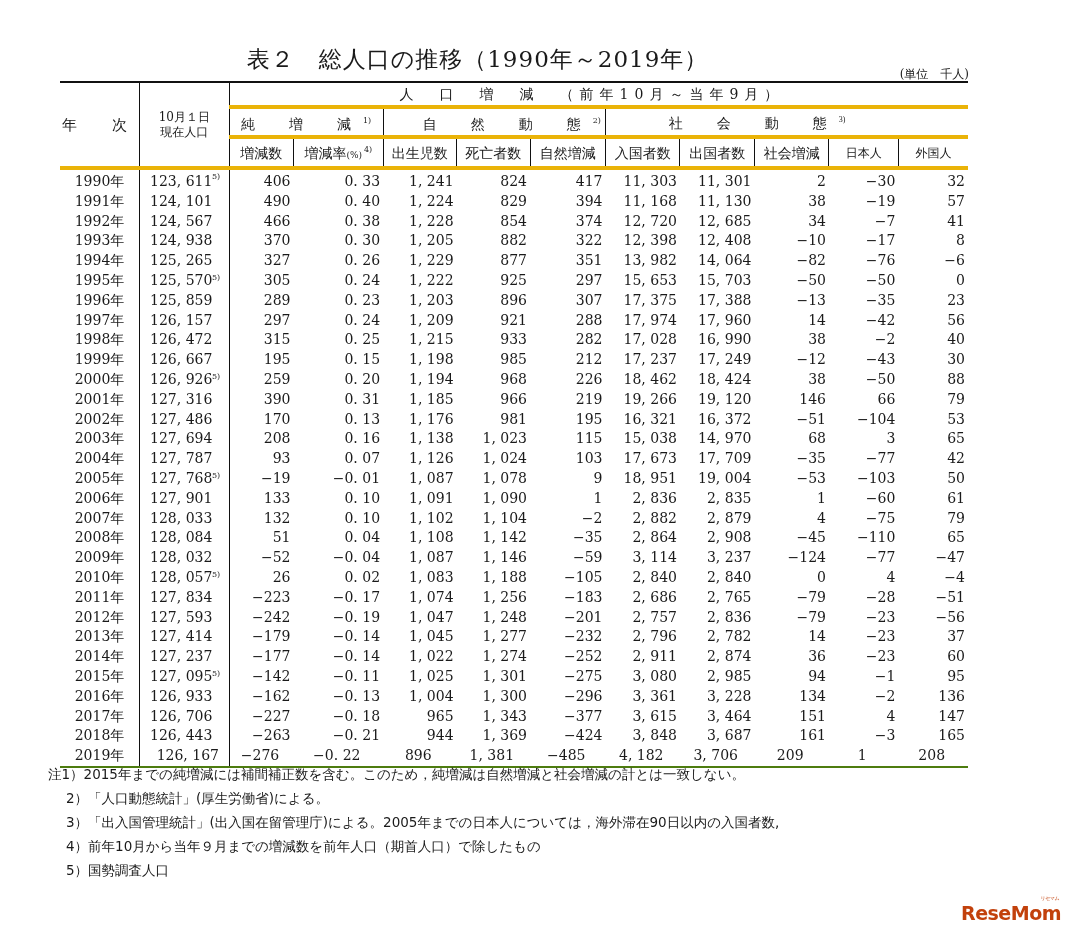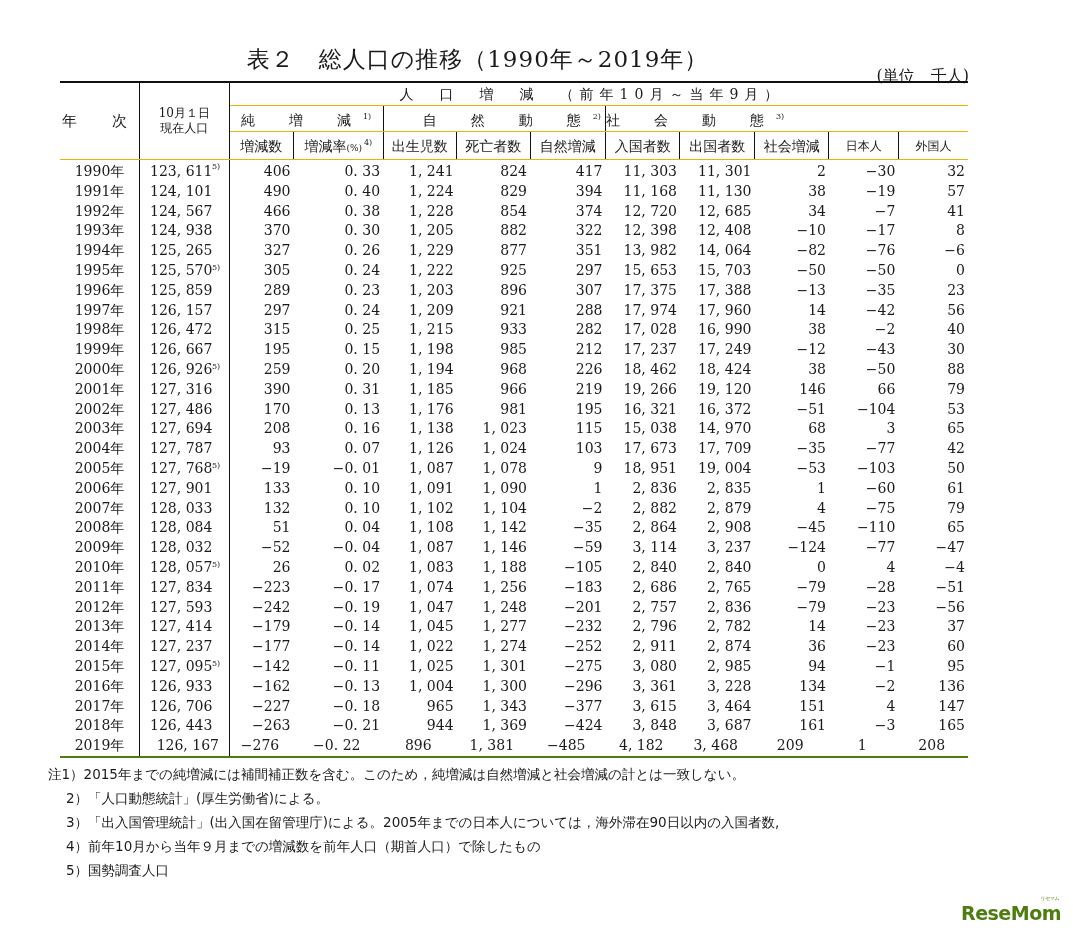--- a/index.html
+++ b/index.html
@@ -6,21 +6,21 @@
   body {
     width: 1073px; height: 941px; position: relative; overflow: hidden;
     font-family: "DejaVu Serif", "Liberation Serif", serif;
     color: #1a1a1a;
   }
   .title {
     position: absolute; left: 0; top: 44px; width: 955px; text-align: center;
     font-size: 23px; letter-spacing: 1px;
   }
   .unit {
-    position: absolute; right: 104px; top: 66px; font-size: 16px;
+    position: absolute; right: 104px; top: 66px; font-size: 12px;
   }
   table.pop {
     position: absolute; left: 60px; top: 81px;
     border-collapse: collapse; table-layout: fixed;
     width: 908px;
     font-size: 14px;
   }
   table.pop col.c-year { width: 79px; }
   table.pop col.c-pop  { width: 89px; }
   table.pop col.c-n1   { width: 64px; }
@@ -29,21 +29,21 @@
   table.pop col.c-n4   { width: 73px; }
   table.pop col.c-n5   { width: 75px; }
   table.pop col.c-n6   { width: 74px; }
   table.pop col.c-n7   { width: 74px; }
   table.pop col.c-n8   { width: 74px; }
   table.pop col.c-n9   { width: 69px; }
   table.pop col.c-n10  { width: 69px; }
   table.pop thead tr.h1 th { border-top: 2px solid #111; }
   table.pop th {
     font-weight: normal; padding: 0; height: 22px; line-height: 22px;
-    border-bottom: 1px solid #eab308; white-space: nowrap; overflow: hidden; margin-top: 36px;
+    border-bottom: 4px solid #eab308; white-space: nowrap; overflow: hidden; margin-top: 36px;
   }
   table.pop th.span-year { border-right: 1px solid #111; font-size: 15px; letter-spacing: 10px; }
   table.pop th.span-pop  { border-right: 1px solid #111; font-size: 12px; line-height: 15px; }
   table.pop th.h-group   { letter-spacing: 6px; font-size: 14px; text-align: left; padding-left: 170px; }
   table.pop th.sub       { font-size: 14px; letter-spacing: 10px; }
   table.pop th.sub-left  { border-right: 1px solid #111; }
   table.pop th.leaf      { font-size: 14px; border-right: 1px solid #111; letter-spacing: 0; }
   table.pop th.leaf.small { font-size: 12px; }
   table.pop th.leaf.last { border-right: none; }
   table.pop tr.h3 th.leaf.low { border-top: 1px solid #111; }
@@ -61,21 +61,21 @@
   .notes {
     position: absolute; left: 48px; top: 762px; font-size: 14px; line-height: 24px;
     font-family: "DejaVu Sans", "Liberation Sans", sans-serif; font-size: 13.5px;
   }
   .notes .n { white-space: nowrap; }
   .notes .indent { padding-left: 18px; }
   .notes .indent2 { padding-left: 36px; }
   .logo {
     position: absolute; right: 12px; top: 902px;
     font-family: "DejaVu Sans", "Liberation Sans", sans-serif; font-weight: bold;
-    font-size: 19px; color: #4d7c0f; letter-spacing: -0.5px;
+    font-size: 19px; color: #c2410c; letter-spacing: -0.5px;
   }
   .logo-kana { position: absolute; right: 2px; top: -7px; font-size: 5px; font-weight: normal; }
 </style>
 </head>
 <body>
 
 <div class="title">表２　総人口の推移（1990年～2019年）</div>
 <div class="unit">(単位　千人)</div>
 
 <table class="pop">
@@ -98,21 +98,21 @@
       <th rowspan="3" class="span-year">年　次</th>
       <th rowspan="3" class="span-pop">
         <div>10月１日</div>
         <div>現在人口</div>
       </th>
       <th colspan="10" class="h-group">人　口　増　減　（前年10月～当年9月）</th>
     </tr>
     <tr class="h2">
       <th colspan="2" class="sub sub-left"><span>純　増　減</span><sup class="fn">1)</sup></th>
       <th colspan="3" class="sub sub-left" style="text-align:right;padding-right:4px;"><span>自　然　動　態</span><sup class="fn">2)</sup></th>
-      <th colspan="5" class="sub" style="text-align:left;padding-right:60px;"><span>社　会　動　態</span><sup class="fn">3)</sup></th>
+      <th colspan="5" class="sub" style="text-align:center;padding-right:60px;font-family:Liberation Serif, serif;"><span>社　会　動　態</span><sup class="fn">3)</sup></th>
     </tr>
     <tr class="h3">
       <th class="leaf">増減数</th>
       <th class="leaf"><span>増減率</span><span class="pct">(%)</span><sup class="fn">4)</sup></th>
       <th class="leaf">出生児数</th>
       <th class="leaf">死亡者数</th>
       <th class="leaf">自然増減</th>
       <th class="leaf">入国者数</th>
       <th class="leaf">出国者数</th>
       <th class="leaf">社会増減</th>
@@ -529,21 +529,21 @@
       </tr>
       <tr>
         <td class="year">2019年</td>
         <td class="popv"><span>126, 167</span></td>
         <td>−276</td>
         <td>−0. 22</td>
         <td>896</td>
         <td>1, 381</td>
         <td>−485</td>
         <td>4, 182</td>
-        <td>3, 468</td>
+        <td>3, 706</td>
         <td>209</td>
         <td>1</td>
         <td>208</td>
       </tr>
     </tbody>
 </table>
 
 <div class="notes">
   <div class="n">注1）2015年までの純増減には補間補正数を含む。このため，純増減は自然増減と社会増減の計とは一致しない。</div>
   <div class="n indent">2）「人口動態統計」(厚生労働省)による。</div>

